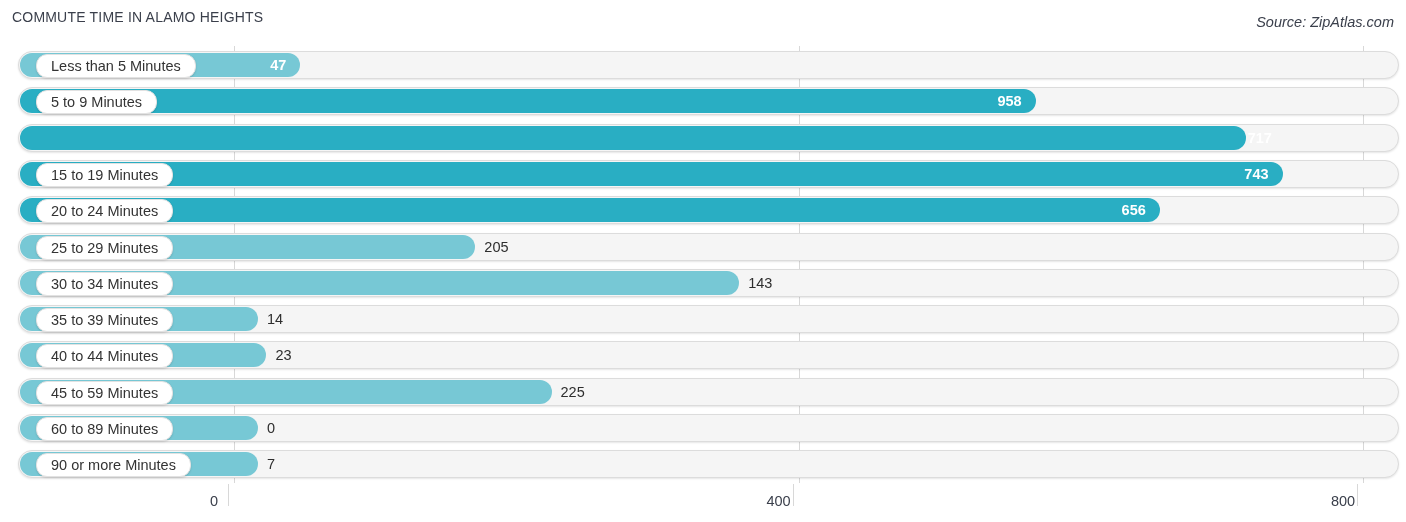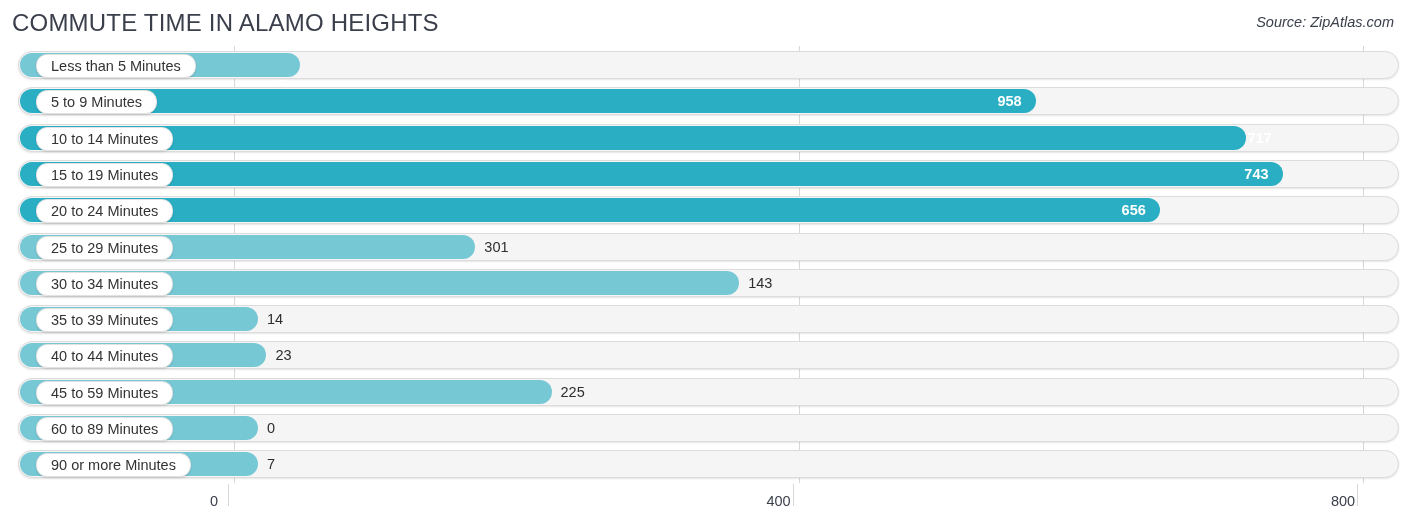--- a/index.html
+++ b/index.html
@@ -27,21 +27,21 @@
     position: absolute;
     left: 0;
     top: 0;
     width: 1406px;
     height: 44px;
   }
   .chart-title {
     position: absolute;
     left: 12px;
     top: 9px;
-    font-size: 24px;
+    font-size: 14px;
     font-weight: 400;
     letter-spacing: 0.2px;
     color: #3a3f4b;
     white-space: nowrap;
   }
   .chart-source {
     position: absolute;
     right: 12px;
     top: 14px;
     font-size: 14.5px;
@@ -186,51 +186,50 @@
     <div class="gridlines" id="gridlines">
         <div class="gridline" style="left: 228px;"></div>
         <div class="gridline" style="left: 792.5px;"></div>
         <div class="gridline" style="left: 1357px;"></div>
       </div>
     <div class="rows" id="rows">
         <div class="row" style="top: 5px;">
           <div class="track"></div>
           <div class="bar" style="width: 280.329px; background: rgb(119, 200, 213);"></div>
           <div class="bar-label">Less than 5 Minutes</div>
-          <div class="bar-value inside" style="left: 280.329px; transform: translateX(-100%); margin-top: 20px;">47</div>
+          <div class="bar-value inside" style="left: 280.329px; transform: translateX(-100%);">47</div>
         </div>
         <div class="row" style="top: 41.3px;">
           <div class="track"></div>
           <div class="bar" style="width: 1015.59px; background: rgb(41, 174, 195);"></div>
           <div class="bar-label">5 to 9 Minutes</div>
           <div class="bar-value inside" style="left: 1015.59px; transform: translateX(-100%);">958</div>
         </div>
         <div class="row" style="top: 77.6px;">
           <div class="track"></div>
           <div class="bar" style="width: 1225.87px; background: rgb(41, 174, 195);"></div>
-          <div class="bar-label">10 to 14 Minutes</div>
           <div class="bar-value inside" style="left: 1225.87px; transform: translateX(-100%); margin-left: 40px;">717</div>
         </div>
         <div class="row" style="top: 113.9px;">
           <div class="track"></div>
           <div class="bar" style="width: 1262.56px; background: rgb(41, 174, 195);"></div>
           <div class="bar-label">15 to 19 Minutes</div>
           <div class="bar-value inside" style="left: 1262.56px; transform: translateX(-100%);">743</div>
         </div>
         <div class="row" style="top: 150.2px;">
           <div class="track"></div>
           <div class="bar" style="width: 1139.78px; background: rgb(41, 174, 195);"></div>
           <div class="bar-label">20 to 24 Minutes</div>
           <div class="bar-value inside" style="left: 1139.78px; transform: translateX(-100%);">656</div>
         </div>
         <div class="row" style="top: 186.5px;">
           <div class="track"></div>
           <div class="bar" style="width: 455.324px; background: rgb(119, 200, 213);"></div>
           <div class="bar-label">25 to 29 Minutes</div>
-          <div class="bar-value outside" style="left: 478.324px;">301</div>
+          <div class="bar-value outside" style="left: 478.324px;">205</div>
         </div>
         <div class="row" style="top: 222.8px;">
           <div class="track"></div>
           <div class="bar" style="width: 719.227px; background: rgb(119, 200, 213);"></div>
           <div class="bar-label">30 to 34 Minutes</div>
           <div class="bar-value outside" style="left: 742.227px;">143</div>
         </div>
         <div class="row" style="top: 259.1px;">
           <div class="track"></div>
           <div class="bar" style="width: 238px; background: rgb(119, 200, 213);"></div>

